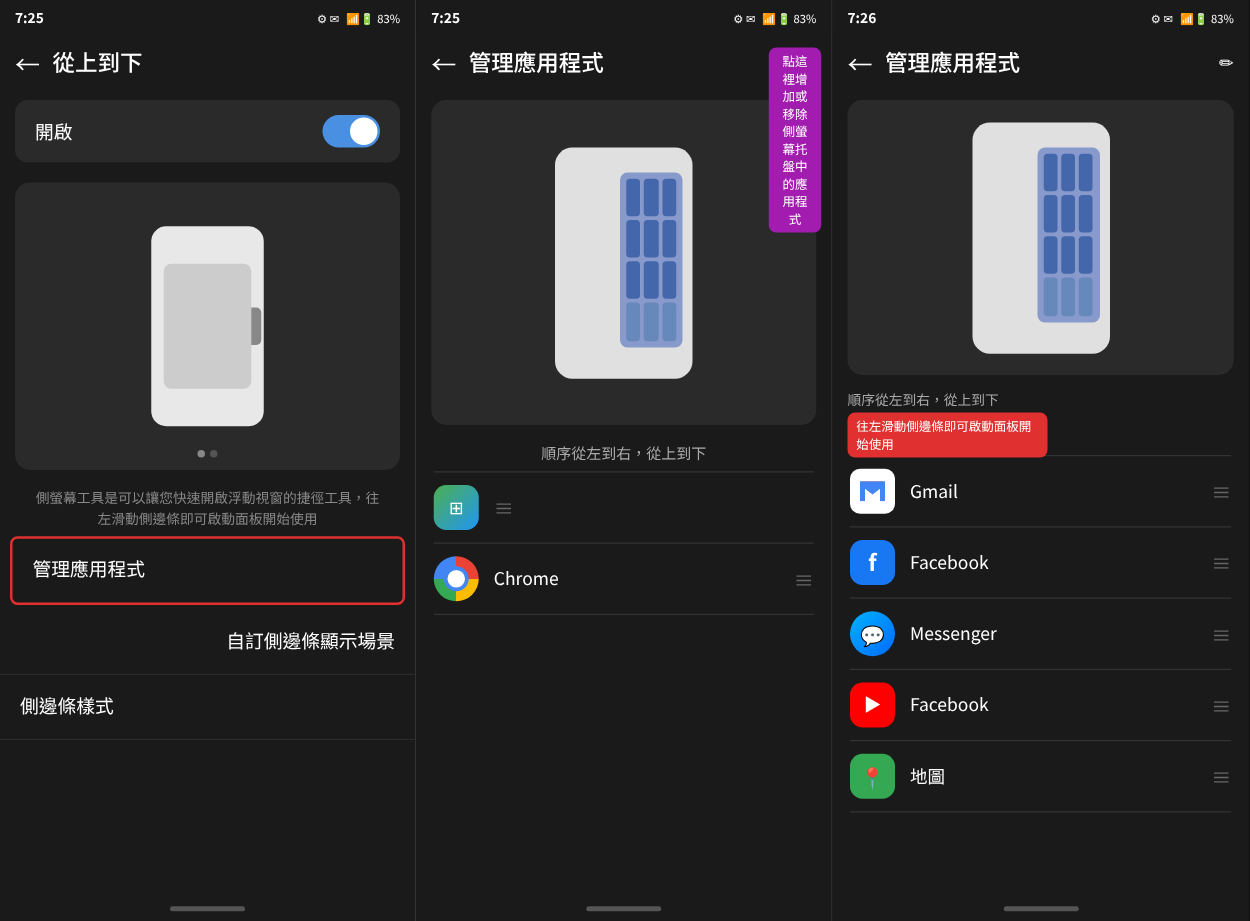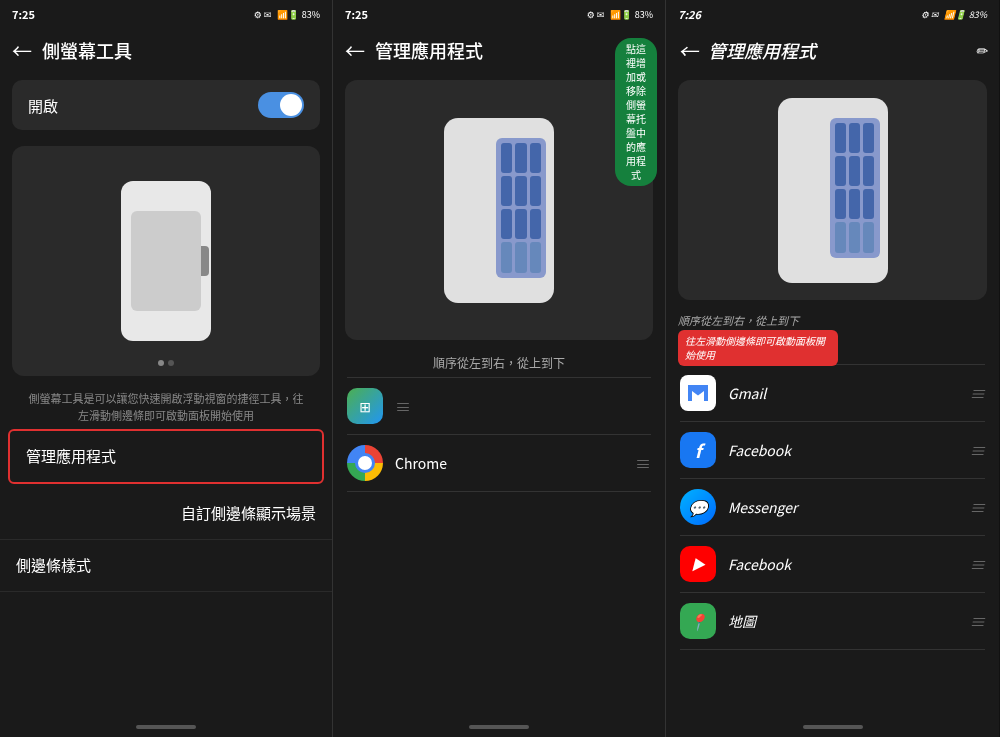--- a/index.html
+++ b/index.html
@@ -193,25 +193,25 @@
     }
     .menu-item.highlighted {
       border: 2px solid #e03030;
       border-radius: 6px;
       margin: 0 8px;
     }
 
     
     .annotation-bubble {
       position: absolute;
-      background: #15803d;
+      background: #a21caf;
       color: #fff;
       font-size: 10px;
       padding: 4px 7px;
-      border-radius: 16px;
+      border-radius: 6px;
       line-height: 1.4;
       text-align: center;
       max-width: 120px;
       z-index: 10;
     }
 
     
     .app-list-item {
       display: flex;
       align-items: center;
@@ -405,21 +405,21 @@
 
 <div class="phone-panel">
 
   <div class="status-bar">
     <span class="status-time">7:25</span>
     <span class="status-icons" style="font-size:9px;">⚙ ✉ &nbsp; 📶🔋 <span>83%</span></span>
   </div>
 
   <div class="nav-bar">
     <span class="nav-back">←</span>
-    <span class="nav-title">側螢幕工具</span>
+    <span class="nav-title">從上到下</span>
   </div>
 
   <div class="toggle-row">
     <span class="toggle-label">開啟</span>
     <div class="toggle-switch"></div>
   </div>
 
   <div class="preview-area">
     <div class="phone-mockup">
       <div class="phone-mockup-inner">
@@ -499,21 +499,21 @@
     <span class="app-name">Chrome</span>
     <span class="drag-handle">≡</span>
   </div>
   <div class="divider"></div>
 
   <div class="bottom-bar">
     <div class="home-indicator"></div>
   </div>
 </div>
 
-<div class="phone-panel" style="position:relative; border-right:none;font-style:italic;">
+<div class="phone-panel" style="position:relative; border-right:none;">
 
   <div class="status-bar">
     <span class="status-time">7:26</span>
     <span class="status-icons" style="font-size:9px;">⚙ ✉ &nbsp; 📶🔋 <span>83%</span></span>
   </div>
 
   <div class="nav-bar">
     <span class="nav-back">←</span>
     <span class="nav-title">管理應用程式</span>
     <span class="nav-edit">✏</span>

